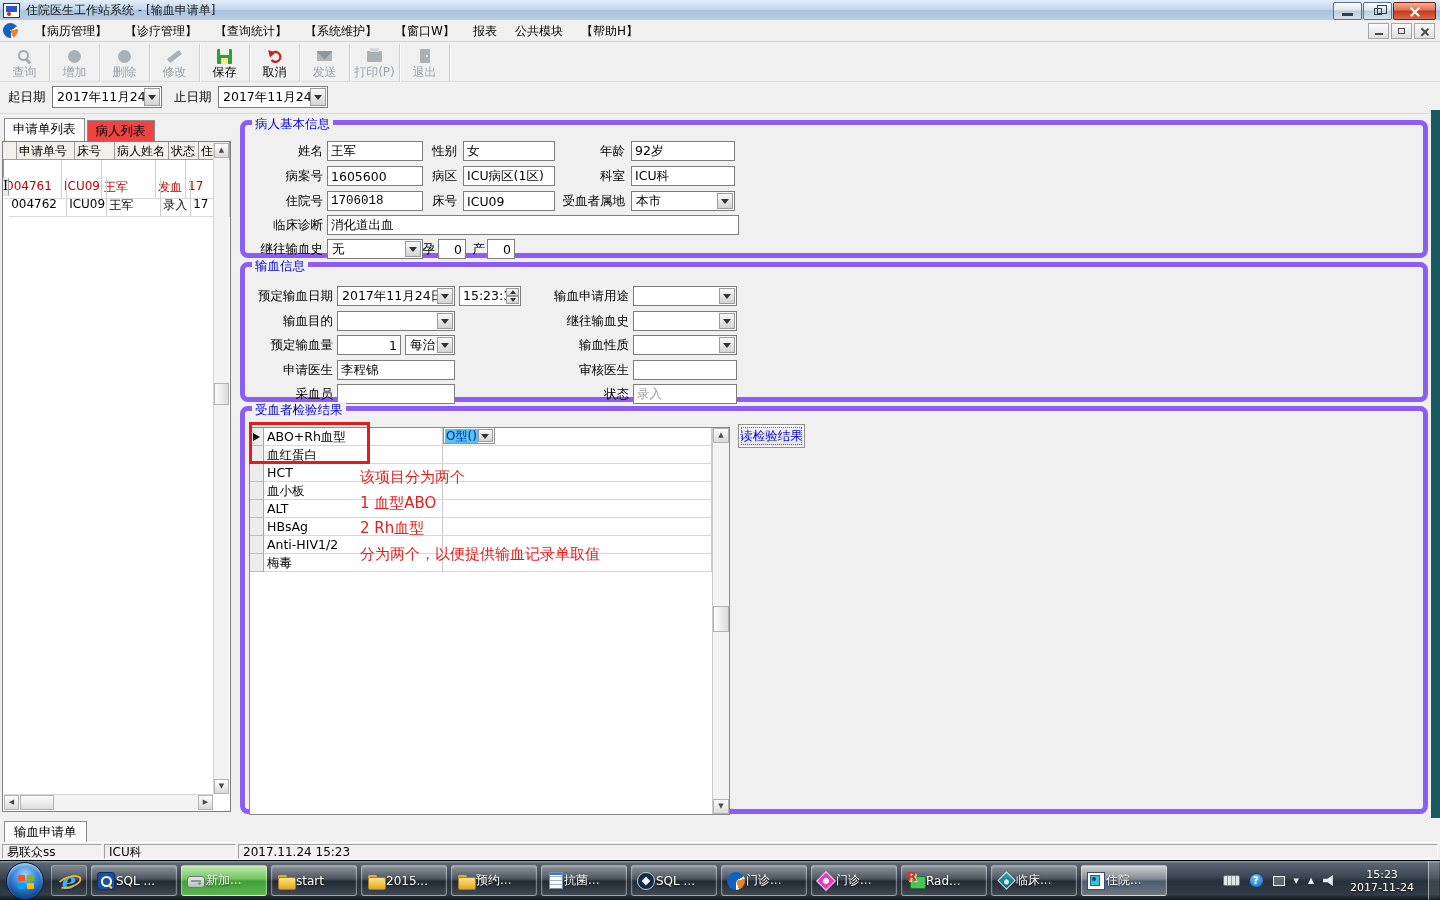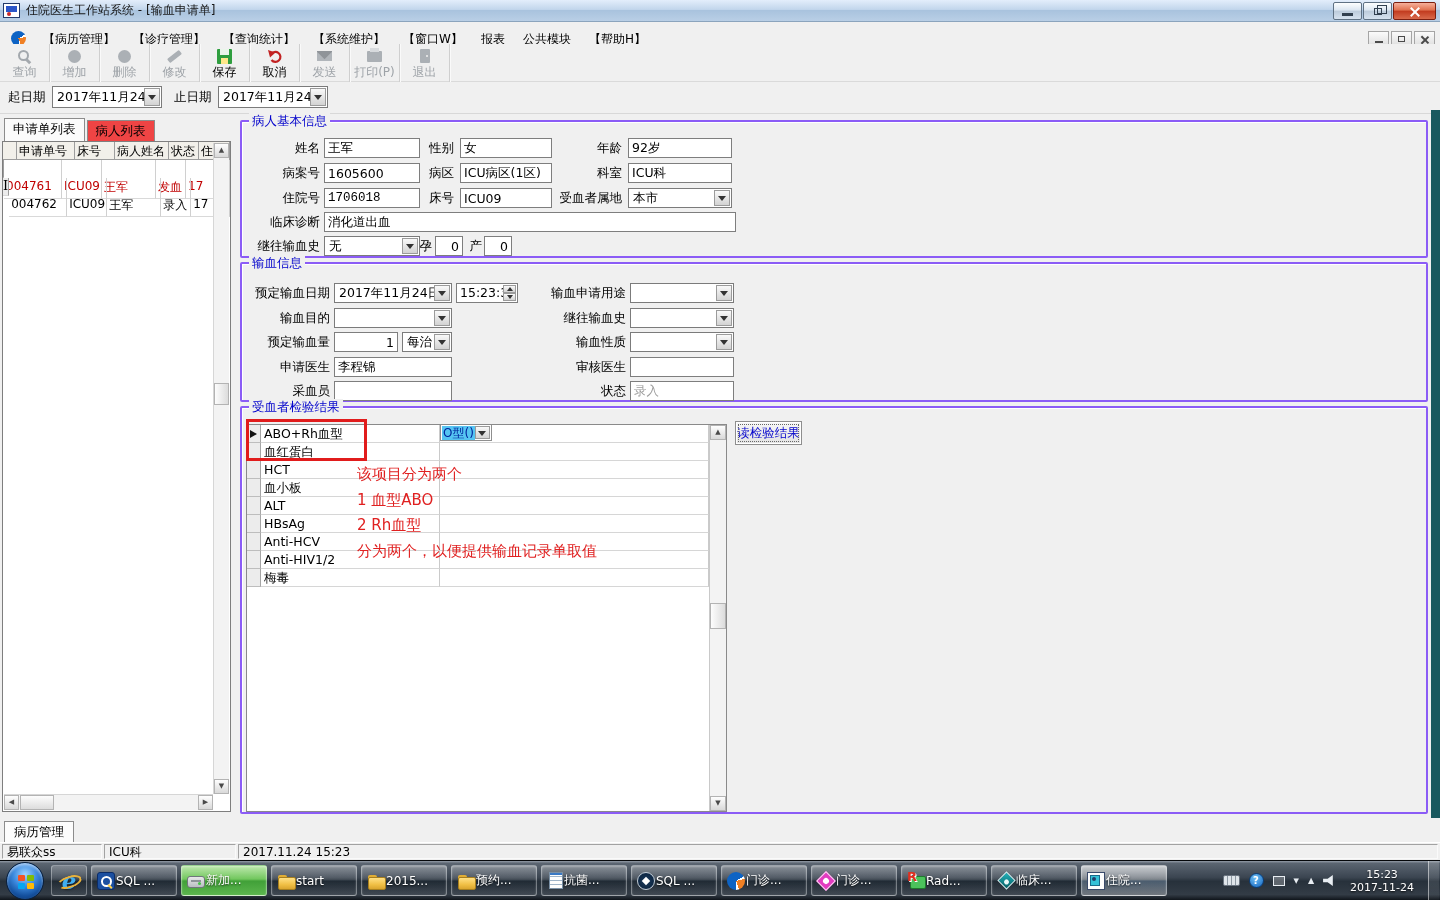--- a/index.html
+++ b/index.html
@@ -20,22 +20,22 @@
     background:linear-gradient(#fdfefe,#dbe6f1 45%,#bccbdb 50%,#d6e2ef);display:flex;align-items:center;justify-content:center}
   .capbtn.close{width:43px;border-color:#7c1f10;background:linear-gradient(#f6b09b,#e0704f 45%,#c23a1e 50%,#d96a4c)}
   .g-min{width:11px;height:3px;background:#32404f;margin-top:7px}
   .g-res{width:8px;height:7px;border:1px solid #32404f;position:relative;background:transparent}
   .g-res::before{content:"";position:absolute;left:2px;top:-4px;width:8px;height:7px;border:1px solid #32404f}
   .g-x{position:relative;width:11px;height:11px}
   .g-x::before,.g-x::after{content:"";position:absolute;left:5px;top:0;width:2px;height:12px;background:#fff}
   .g-x::before{transform:rotate(45deg)}.g-x::after{transform:rotate(-45deg)}
 
   
-  .menubar{position:absolute;top:28px;left:0;width:100%;height:22px;background:#f0f0f0;
-    border-bottom:1px solid #d2d2d2;display:flex;align-items:center;padding-left:11px}
+  .menubar{position:absolute;top:20px;left:0;width:100%;height:22px;background:#f0f0f0;
+    border-bottom:1px solid #d2d2d2;display:flex;align-items:center;padding-left:3px}
   .logo{width:15px;height:15px;border-radius:50%;margin-right:8px;
     background:conic-gradient(from 210deg,#0d63c4 0 58%,#ffffff 58% 63%,#f08024 63% 86%,#ffffff 86% 91%,#0d63c4 91%)}
   .mitem{padding:0 9px;height:20px;line-height:20px;cursor:default}
   .mdibtns{position:absolute;right:5px;top:3px;display:flex;gap:2px}
   .mdib{width:21px;height:16px;border:1px solid #a5a5a5;background:linear-gradient(#fbfbfb,#dedede);
     display:flex;align-items:center;justify-content:center;position:relative}
   .m-min{width:8px;height:2px;background:#4a4a4a;margin-top:6px}
   .m-res{width:7px;height:6px;border:1px solid #4a4a4a}
   .m-x{position:relative;width:9px;height:9px}
   .m-x::before,.m-x::after{content:"";position:absolute;left:4px;top:0;width:1.6px;height:10px;background:#4a4a4a}
@@ -100,21 +100,21 @@
     display:flex;align-items:center;justify-content:center;color:#4a4a4a;font-size:7px;line-height:7px}
   .sbb.up{left:0;top:0;width:15px;height:15px}
   .sbb.dn{left:0;bottom:0;width:15px;height:15px}
   .sbb.lf{top:0;left:0;width:15px;height:15px}
   .sbb.rt{top:0;right:0;width:15px;height:15px}
   .thumbv{position:absolute;left:0;width:15px;height:22px;background:linear-gradient(90deg,#fdfdfd,#dcdcdc);border:1px solid #b3b3b3}
   .thumbh{position:absolute;top:0;height:15px;background:linear-gradient(#fdfdfd,#dcdcdc);border:1px solid #b3b3b3}
 
   
   .formarea{position:absolute;left:236px;top:0;width:1196px;height:704px}
-  .group{position:absolute;border:2px solid #8b5cf6;border-radius:2px;box-shadow:inset 1px 1px 0 #fff}
+  .group{position:absolute;border:5px solid #8b5cf6;border-radius:8px;box-shadow:inset 1px 1px 0 #fff}
   .gtitle{position:absolute;top:-9px;left:7px;background:#f0f0f0;padding:0 3px;color:#0404cc;font-size:12.5px}
   .lbl{position:absolute;height:20px;line-height:20px;text-align:right;font-size:12.5px;white-space:nowrap}
   .inp{position:absolute;height:20px;border:1px solid #7e7e7e;background:#fff;color:#000;
     font:12.5px "DejaVu Sans","Liberation Sans",sans-serif;padding:0 3px}
   .inp.dim{color:#9c9c9c}
   .inp.num{text-align:right}
   .gcombo{height:20px}
   .spin{position:absolute;height:20px;background:#fff;border:1px solid #7e7e7e;padding:0 16px 0 3px}
   .spin .cv{line-height:18px;font-size:12.5px}
   .spbtns{position:absolute;right:1px;top:1px;bottom:1px;width:13px;display:flex;flex-direction:column}
@@ -518,25 +518,20 @@
               <span class="gc gitem">ALT</span>
               <span class="gc gres"></span>
             </div>
             <div class="grow">
               <span class="gind"></span>
               <span class="gc gitem">HBsAg</span>
               <span class="gc gres"></span>
             </div>
             <div class="grow">
               <span class="gind"></span>
-              <span class="gc gitem">Anti-HCV</span>
-              <span class="gc gres"></span>
-            </div>
-            <div class="grow">
-              <span class="gind"></span>
               <span class="gc gitem">Anti-HIV1/2</span>
               <span class="gc gres"></span>
             </div>
             <div class="grow">
               <span class="gind"></span>
               <span class="gc gitem">梅毒</span>
               <span class="gc gres"></span>
             </div>
           </div>
           <div class="gvsb">
@@ -553,21 +548,21 @@
         <span class="ann" style="left:115px;top:83px">1 血型ABO</span>
         <span class="ann" style="left:115px;top:108px">2 Rh血型</span>
         <span class="ann" style="left:115px;top:134px">分为两个，以便提供输血记录单取值</span>
       </div>
     </div>
 
     <div class="desktopstrip" style="top:-4px"></div>
   </div>
 
   <div class="mditabs">
-    <span class="mtab">病历管理</span>
+    <span class="mtab">输血申请单</span>
   </div>
 
   <div class="statusbar">
     <span class="spanel sp1">易联众ss</span>
     <span class="spanel sp2">ICU科</span>
     <span class="spanel sp4">2017.11.24 15:23</span>
   </div>
 
   <div class="taskbar">
     <div class="orb">

